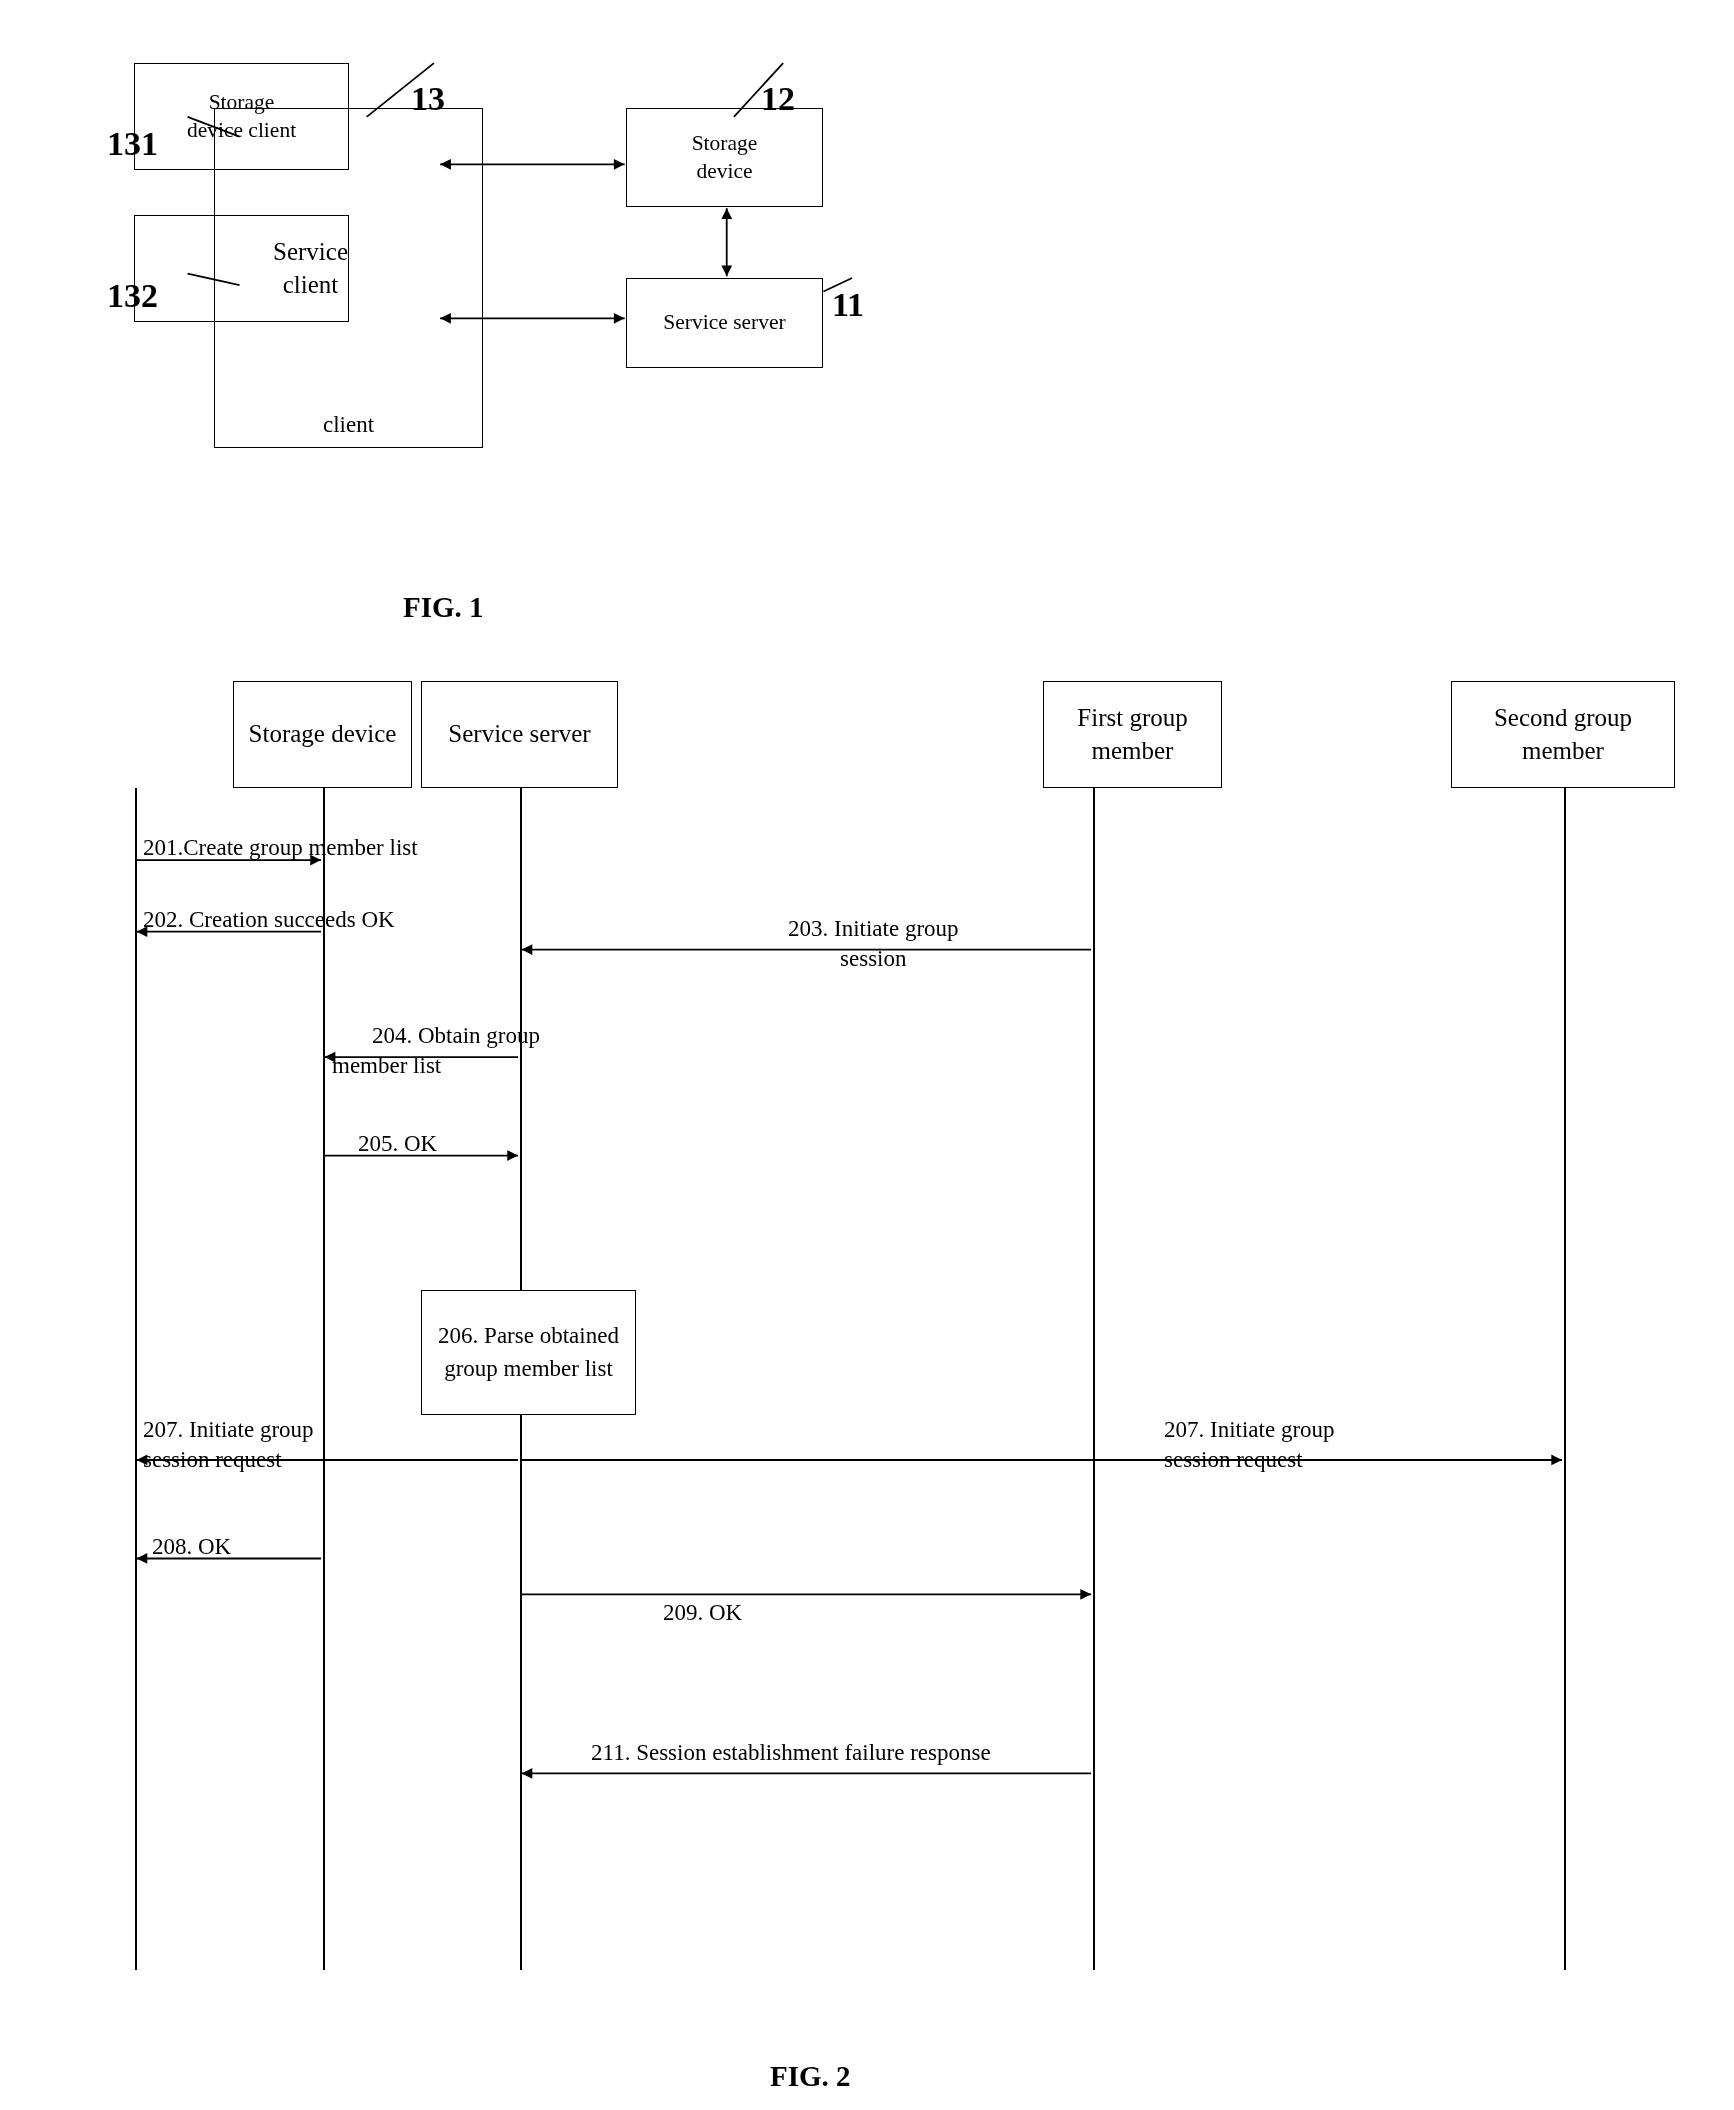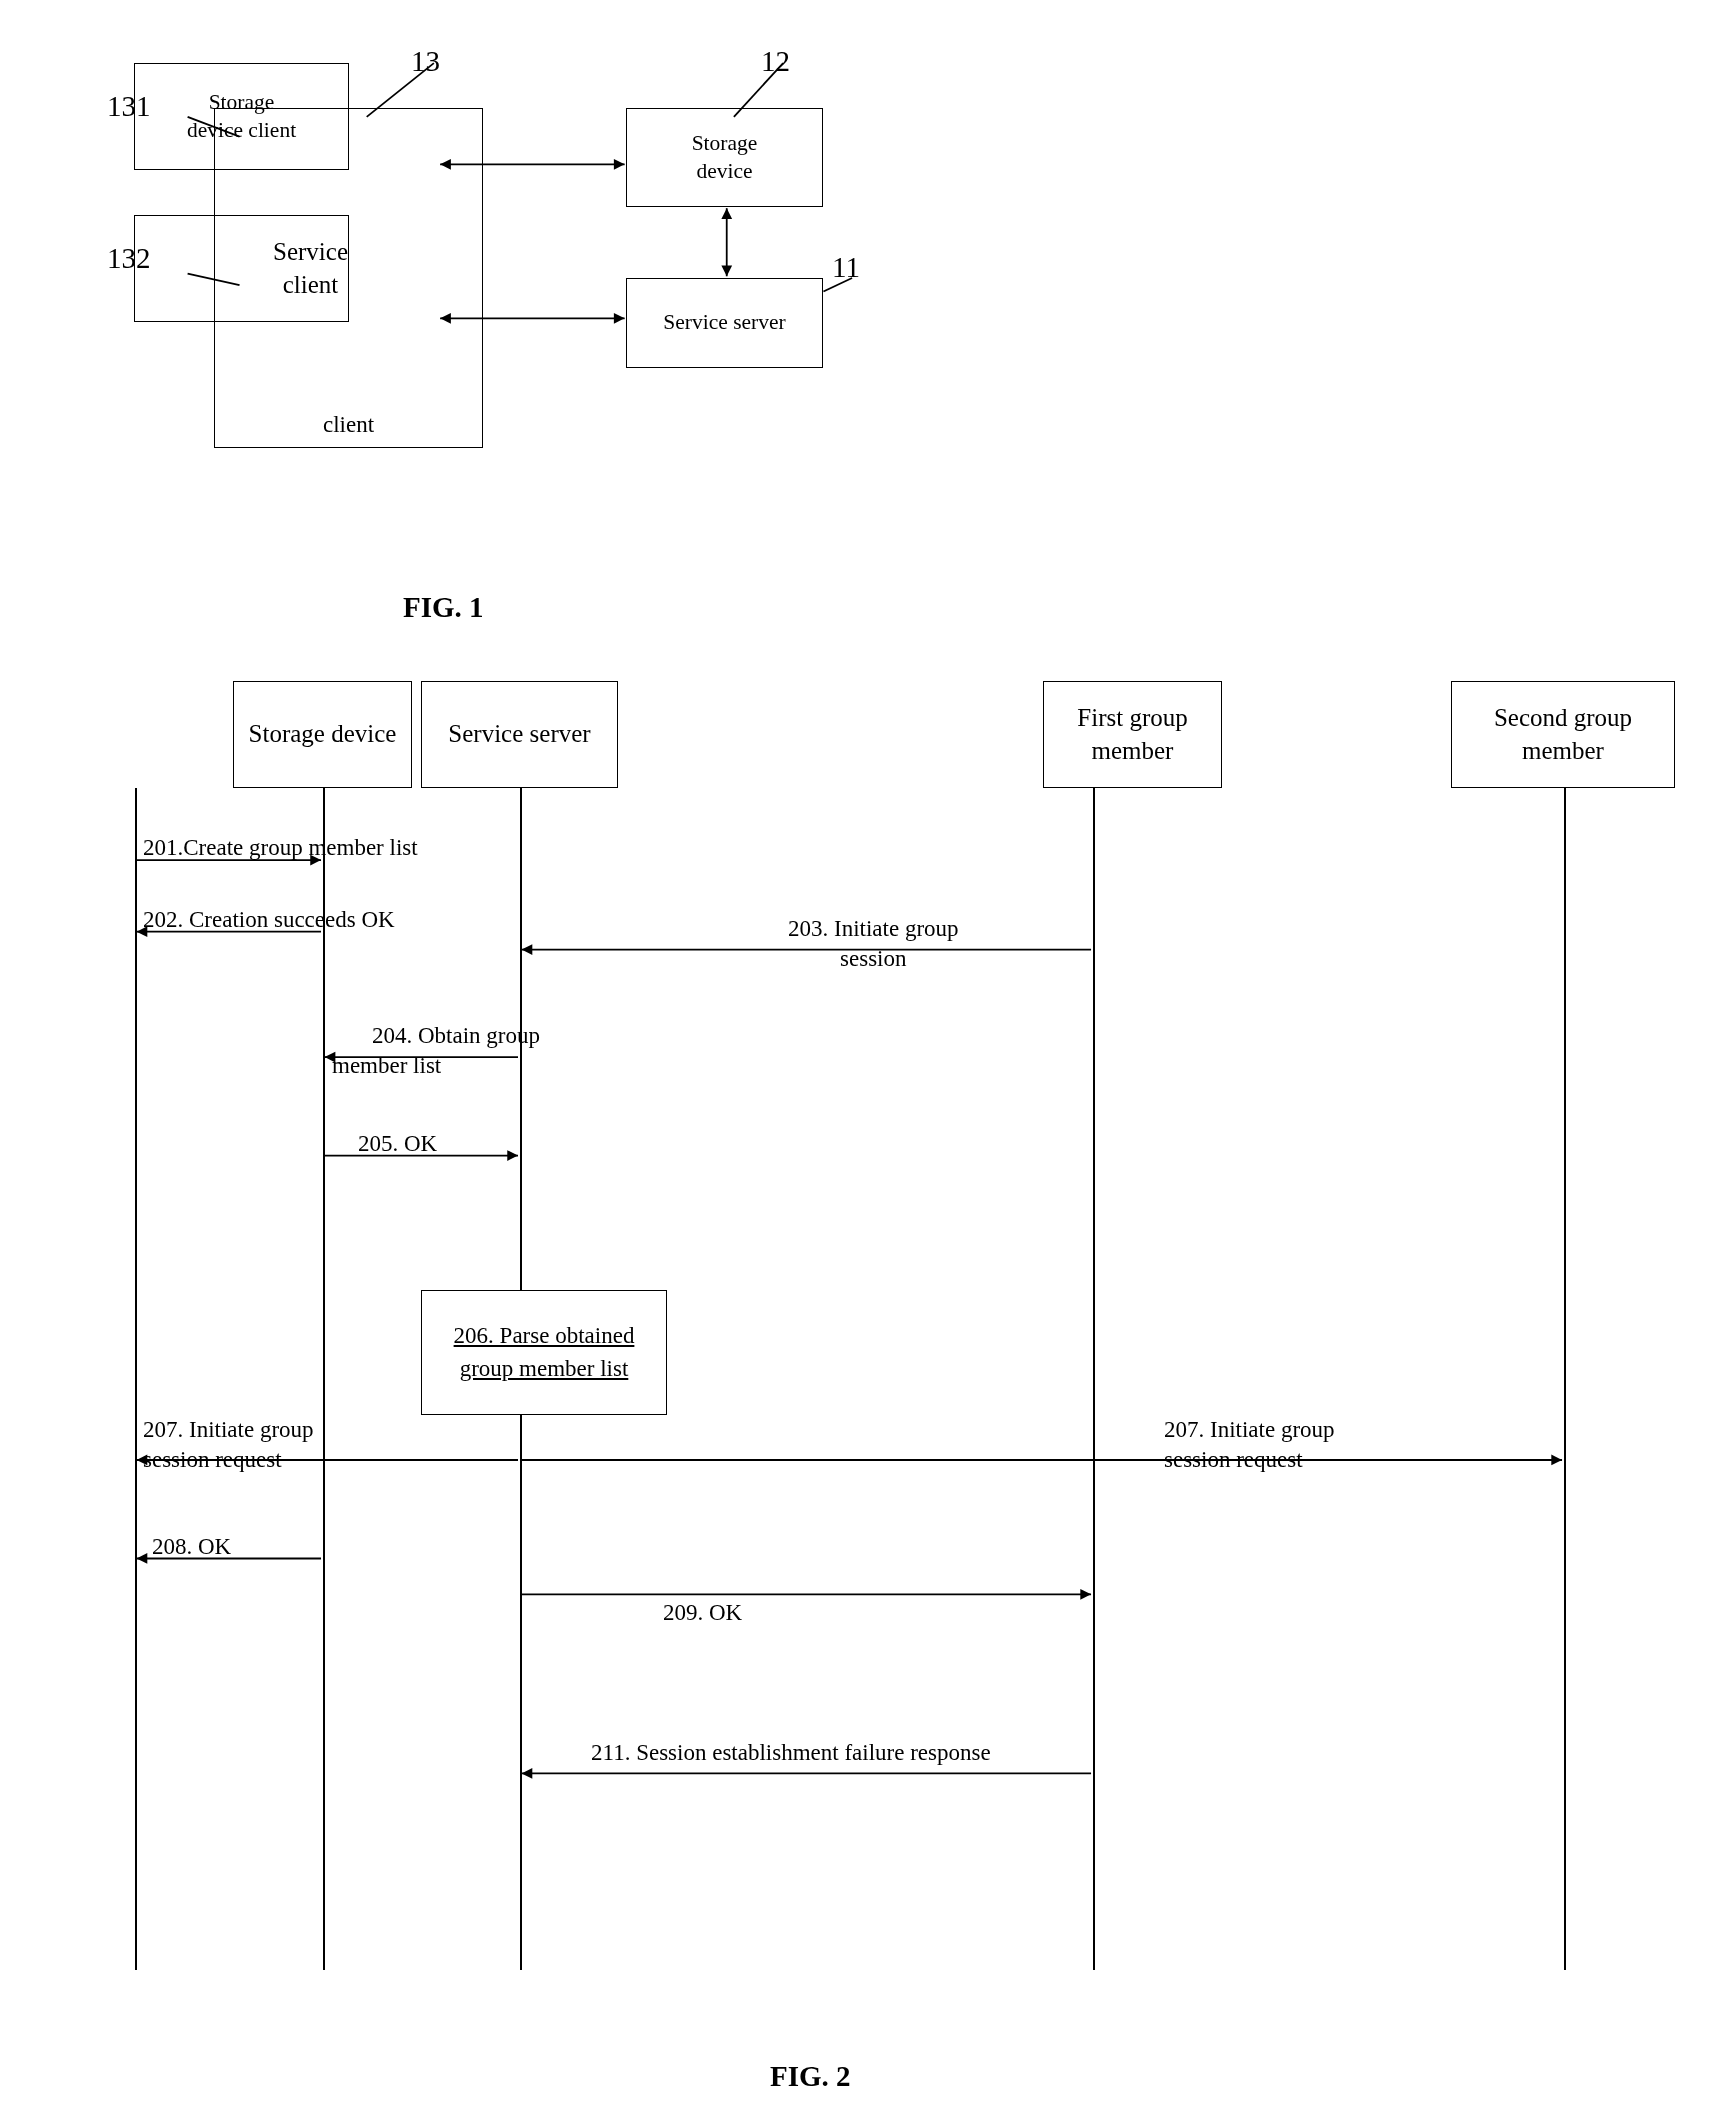--- a/index.html
+++ b/index.html
@@ -15,22 +15,23 @@
     
     .fig1-container {
       position: absolute;
       top: 36px;
       left: 107px;
       width: 806px;
       height: 502px;
     }
     .fig1-label {
       position: absolute;
-      font-size: 29px;
-      font-weight: normal;
+      font-size: 34px;
+      font-weight: bold;
+      margin-top: 35px;
     }
     .fig1-num-13 { top: 9px; left: 304px; }
     .fig1-num-12 { top: 9px; left: 654px; }
     .fig1-num-131 { top: 54px; left: 0px; }
     .fig1-num-132 { top: 206px; left: 0px; }
     .fig1-num-11 { top: 215px; left: 725px; }
 
     .client-box {
       position: absolute;
       top: 72px;
@@ -266,21 +267,21 @@
   <div class="col-header" style="left:1415px;width:224px;">
     <span>Second group<br>member</span>
   </div>
 
   <div class="lifeline" style="left:99px; height:1182px;"></div>
   <div class="lifeline" style="left:287px; height:1182px;"></div>
   <div class="lifeline" style="left:484px; height:1182px;"></div>
   <div class="lifeline" style="left:1057px; height:1182px;"></div>
   <div class="lifeline" style="left:1528px; height:1182px;"></div>
 
-  <div class="step-box" style="left:385px; top:609px; width:246px; height:125px;text-decoration:underline;">
+  <div class="step-box" style="left:385px; top:609px; width:215px; height:125px;">
     <span style="white-space:pre-line;">206. Parse obtained
 group member list</span>
   </div>
 
 
   <svg class="arrow-svg-fig2" viewBox="0 0 1860 1520" width="1666" height="1361">
 
     <line x1="112" y1="200" x2="318" y2="200" stroke="#000" stroke-width="2"></line>
     <polygon points="318,200 306,194 306,206" fill="#000"></polygon>
 

